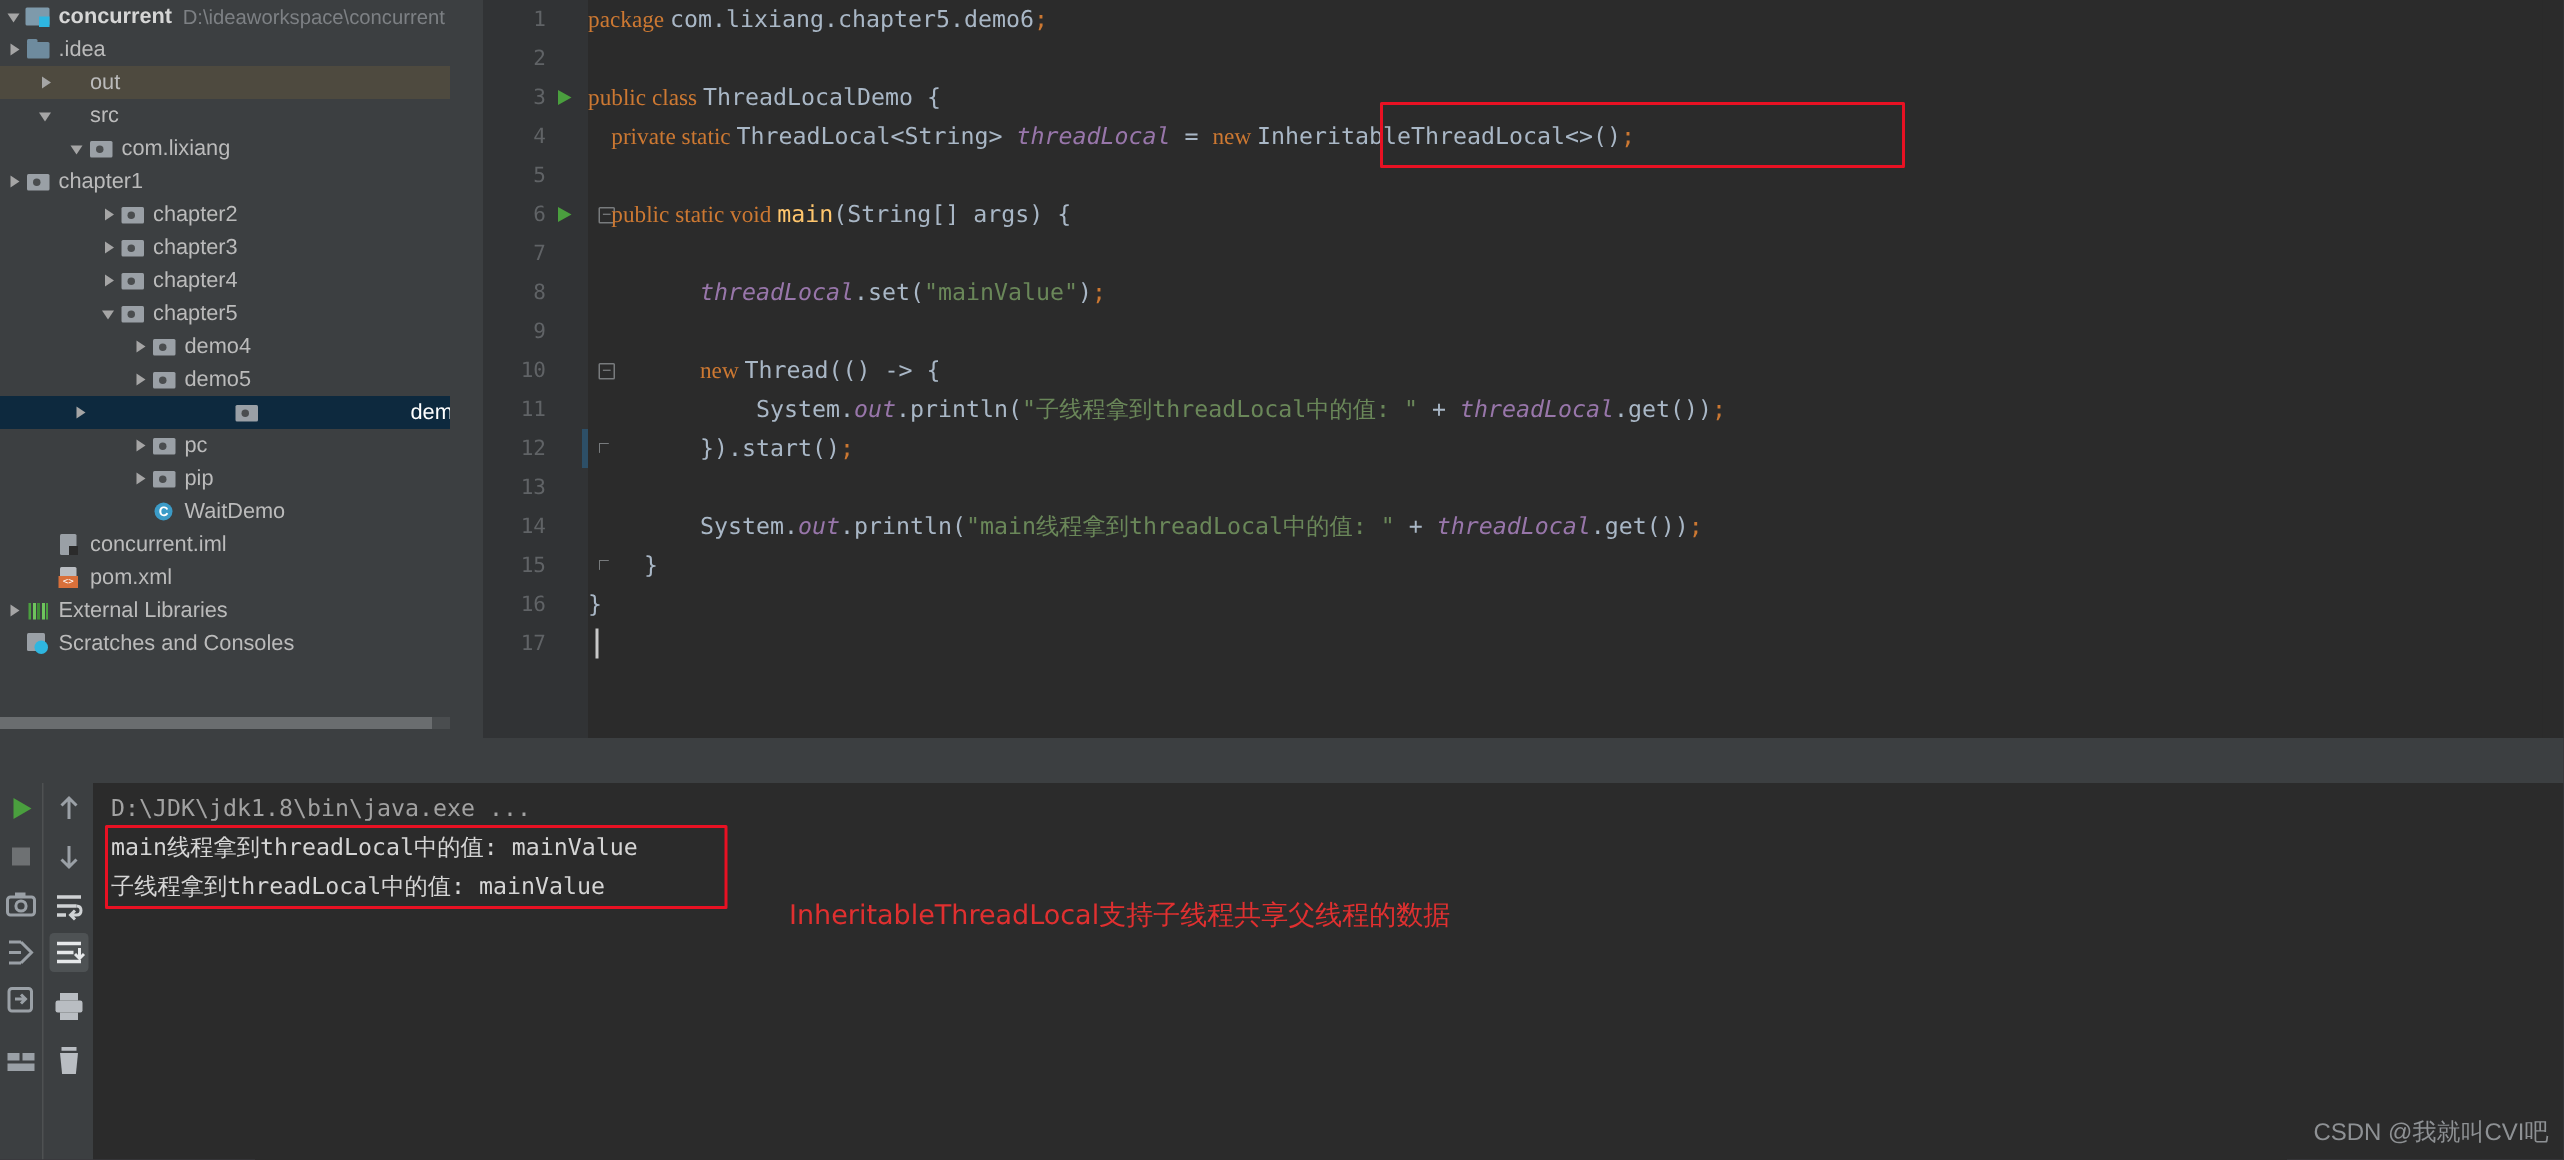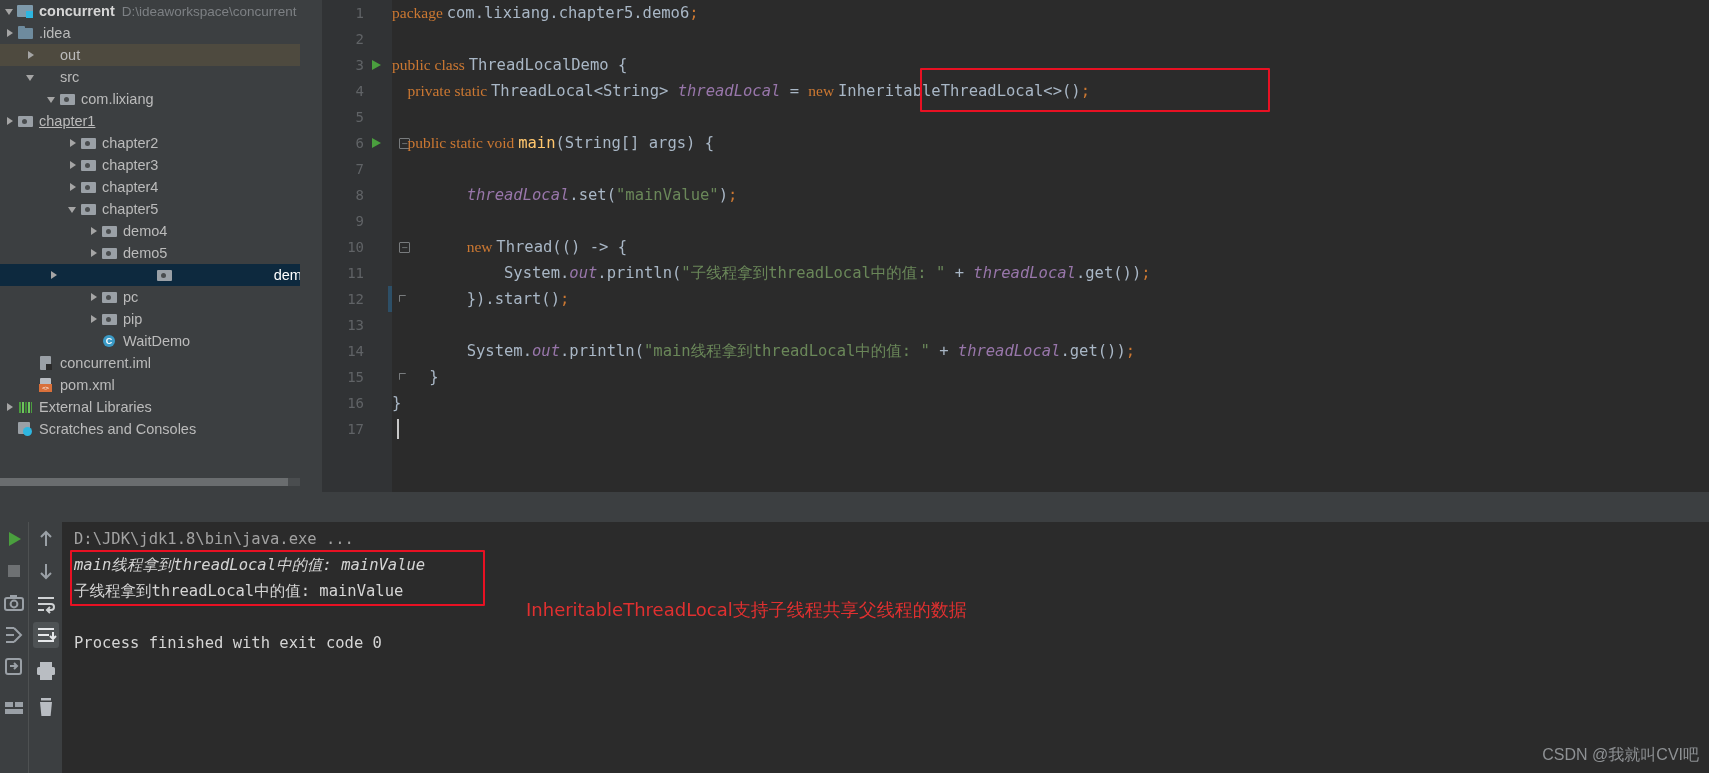--- a/index.html
+++ b/index.html
@@ -265,21 +265,21 @@
           <div class="tree-row" style="padding-left: 25px;">
             <span class="arrow open"></span>
             <span class="ico folder-blue"></span>
             <span class="tree-label">src</span>
           </div>
           <div class="tree-row" style="padding-left: 46px;">
             <span class="arrow open"></span>
             <span class="ico pkg"></span>
             <span class="tree-label">com.lixiang</span>
           </div>
-          <div class="tree-row" style=" text-decoration: underline;">
+          <div class="tree-row" style="">
             <span class="arrow closed"></span>
             <span class="ico pkg"></span>
             <span class="tree-label">chapter1</span>
           </div>
           <div class="tree-row" style="padding-left: 67px;">
             <span class="arrow closed"></span>
             <span class="ico pkg"></span>
             <span class="tree-label">chapter2</span>
           </div>
           <div class="tree-row" style="padding-left: 67px;">
@@ -527,24 +527,23 @@
       <div class="tb-btn2" style="top:172px;left:4px;">
         <svg width="26" height="26" viewBox="0 0 26 26">
           <rect x="8" y="4" width="10" height="2.5" fill="#b9bdc2"></rect>
           <path d="M7 8 L19 8 L17.6 22 L8.4 22 Z" fill="#b9bdc2"></path>
         </svg>
       </div>
     </div>
 
     <div class="console">
       <div class="c-line c-sys" style="margin-top:4px;padding-left:12px;">D:\JDK\jdk1.8\bin\java.exe ...</div>
-      <div class="c-line c-out" style="padding-left:12px;font-style:italic;">main线程拿到threadLocal中的值: mainValue</div>
+      <div class="c-line c-out" style="padding-left:12px;">main线程拿到threadLocal中的值: mainValue</div>
       <div class="c-line c-out" style="padding-left:12px;">子线程拿到threadLocal中的值: mainValue</div>
       <div class="c-line c-out" style="padding-left:12px;height:26px;">&nbsp;</div>
-      <div class="c-line c-out" style="padding-left:12px;">Process finished with exit code 0</div>
 
       <div class="hl-box" style="left: 8px; top: 28px; width: 415px; height: 56px; border-color: rgb(232, 17, 35);"></div>
 
       <div class="annot" style="left:464px;top:76px;">InheritableThreadLocal支持子线程共享父线程的数据</div>
 
       <div class="watermark">CSDN @我就叫CVI吧</div>
     </div>
   </div>
 </div>
 

